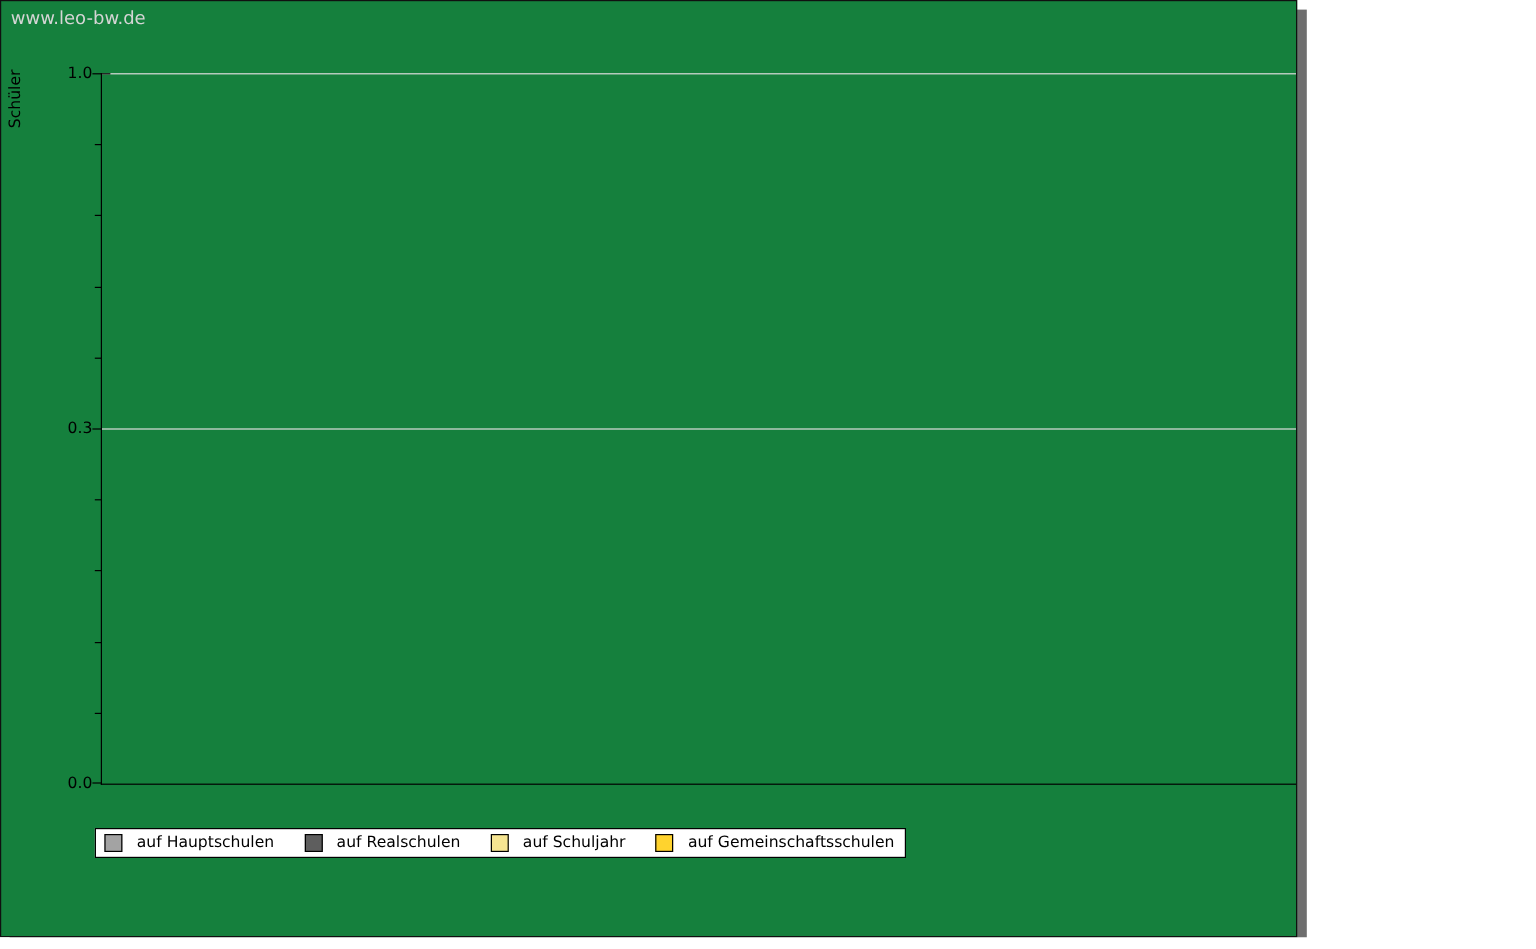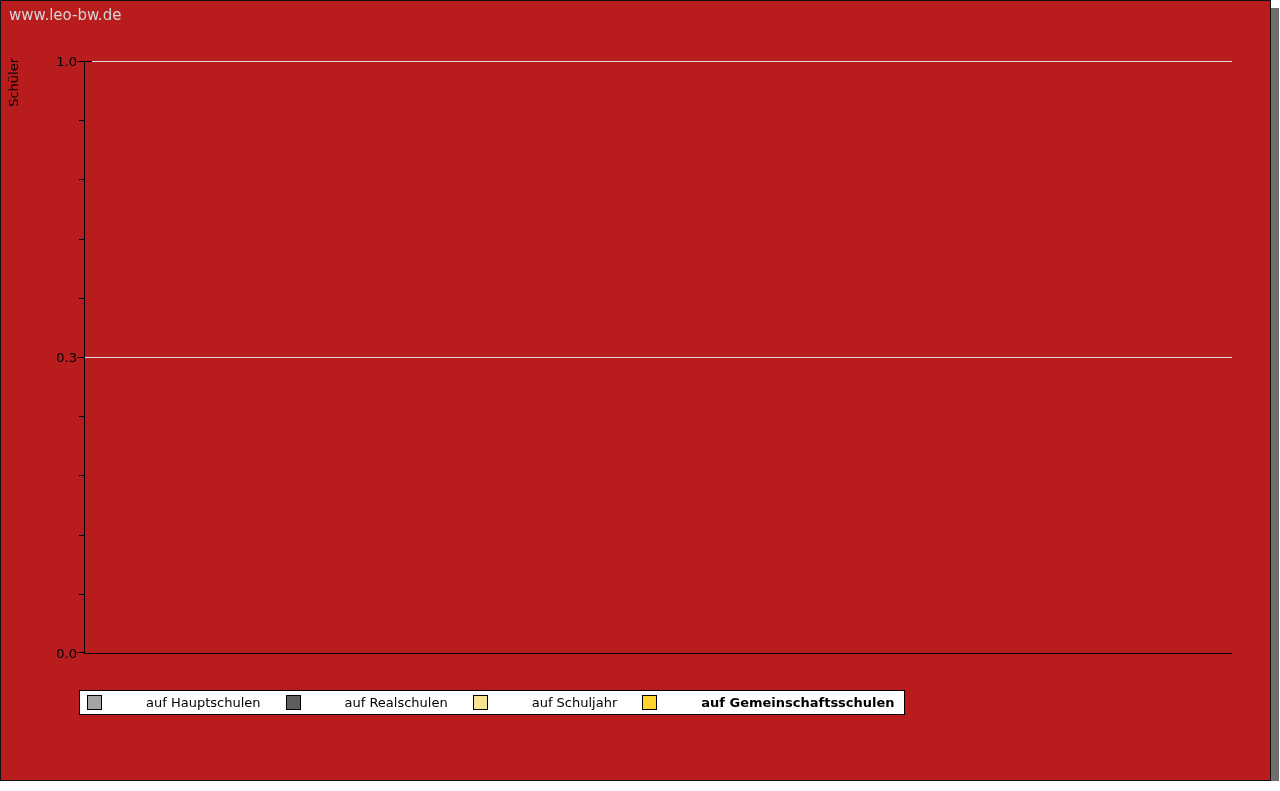--- a/index.html
+++ b/index.html
@@ -1,23 +1,23 @@
 <!DOCTYPE html>
 <html><head>
 <meta charset="utf-8">
 <style>
   html, body {
     margin: 0; padding: 0; background: #ffffff;
     font-family: "DejaVu Sans", "Liberation Sans", sans-serif;
   }
   .page {
     position: relative;
-    width: 1271px; height: 781px;
+    width: 1081px; height: 781px;
     box-sizing: border-box;
-    background: #b91c1c;
+    background: #15803d;
     border: 1px solid #101010;
     box-shadow: 8px 8px 0 #6e6e6e;
     overflow: hidden;
   }
   .watermark {
     position: absolute; left: 8px; top: 5px;
     font-size: 15px; color: #d5d5d5;
   }
   .chart-title {
     position: absolute; left: 0; top: 4px; width: 100%;
@@ -64,28 +64,28 @@
     text-align: center; font-size: 13px; color: #000000;
   }
   .legend {
     position: absolute; left: 78px; top: 689px; height: 25px;
     box-sizing: border-box;
     border: 1px solid #000000; background: #ffffff;
     display: flex; align-items: center;
     padding: 0 9px 0 7px;
   }
   .legend-item { display: flex; align-items: center; margin-right: 25px; }
-  .legend-item:last-child { margin-right: 0; font-weight: bold; }
+  .legend-item:last-child { margin-right: 0; }
   .legend-swatch {
     width: 13px; height: 13px;
     border: 1px solid #000000;
     margin-right: 12px;
     flex: 0 0 auto;
   }
-  .legend-label { font-size: 13px; color: #000000; white-space: nowrap; margin-left: 32px; }
+  .legend-label { font-size: 13px; color: #000000; white-space: nowrap; }
   .footnote {
     position: absolute; left: 80px;
     font-size: 13px; color: #000000;
   }
   .fn-1 { top: 722px; }
   .fn-2 { top: 750px; }
 </style>
 </head>
 <body>
 

